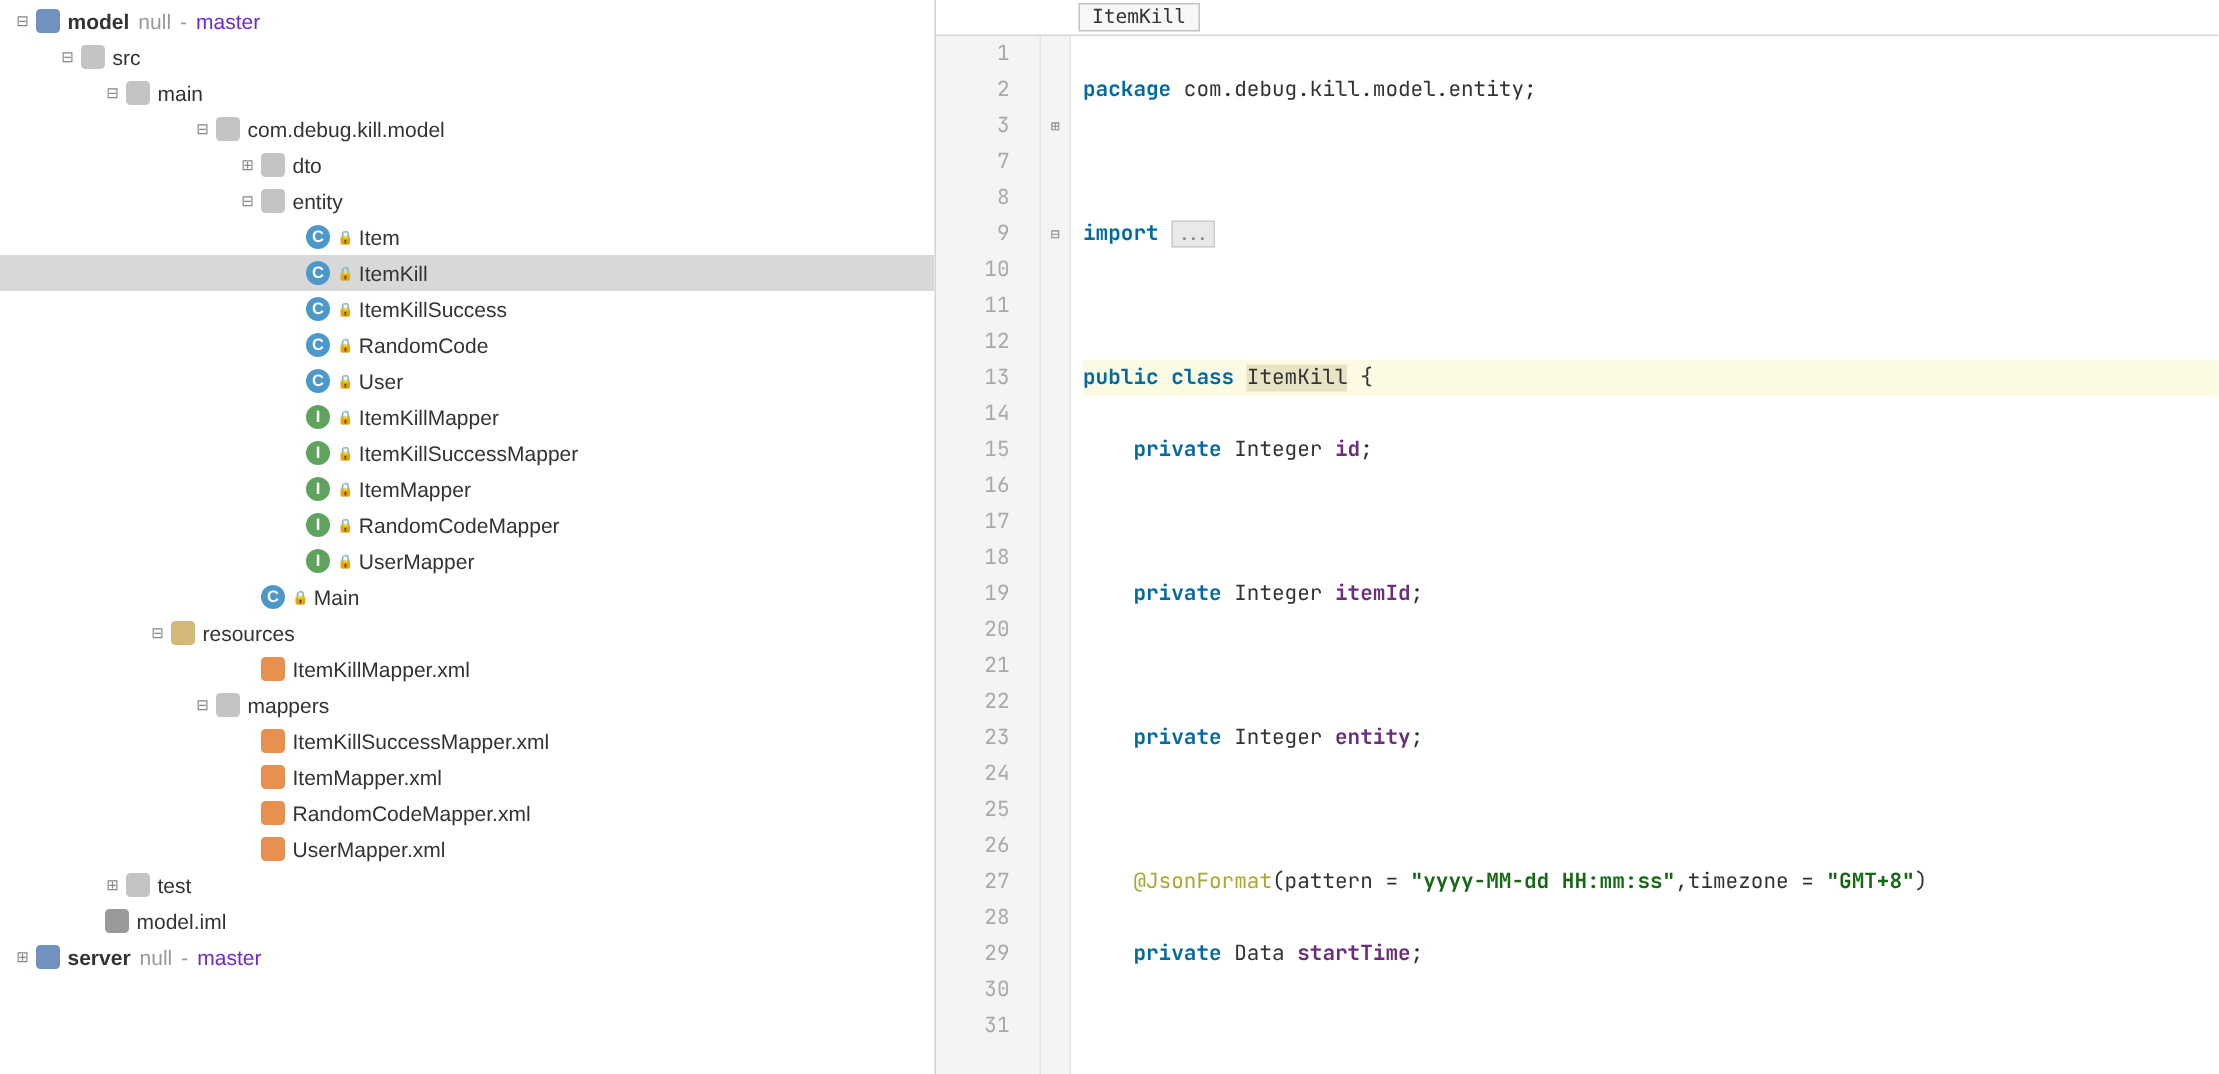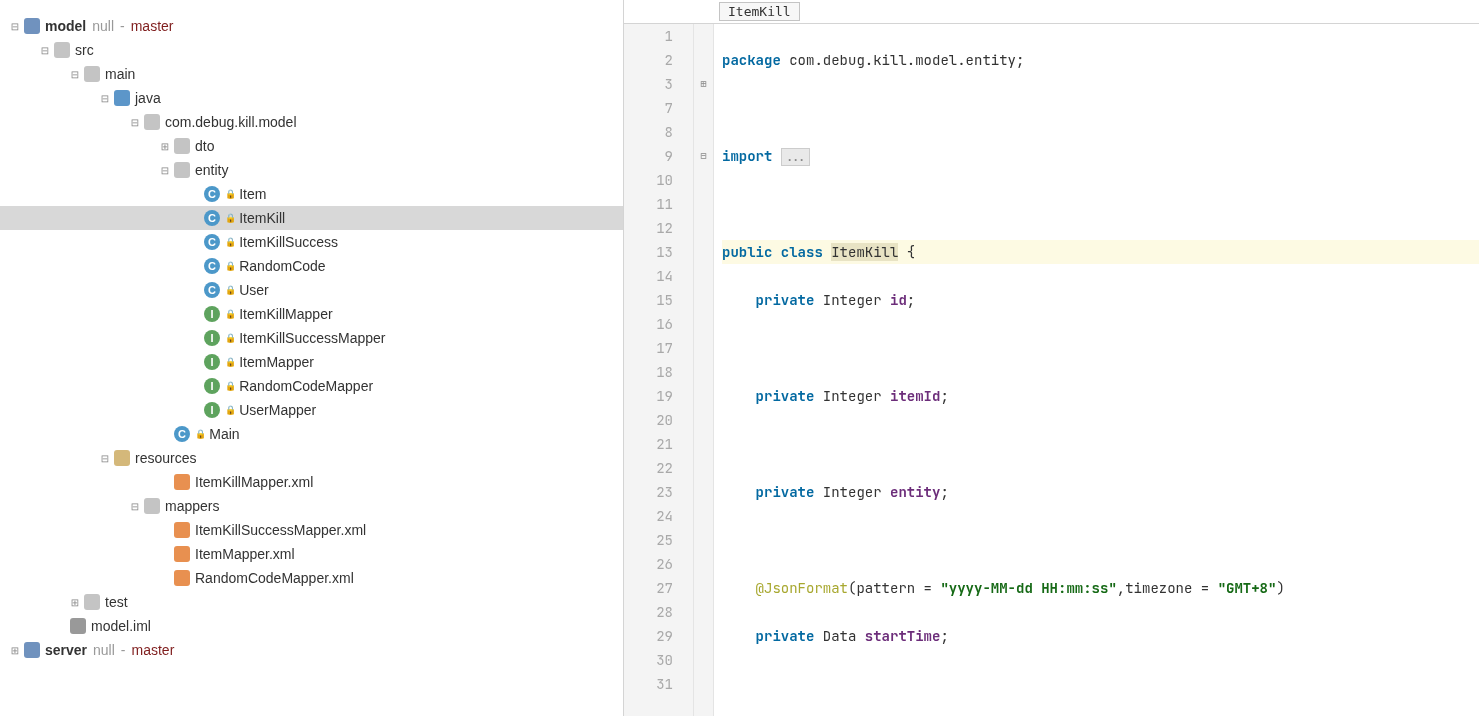--- a/index.html
+++ b/index.html
@@ -1,17 +1,17 @@
 <!DOCTYPE html>
 <html><head>
 <meta charset="utf-8">
 <style>
 * { margin:0; padding:0; box-sizing:border-box; }
 body { font-family:"Segoe UI",Arial,sans-serif; font-size:13px; color:#333; background:#fff; display:flex; height:716px; width:1479px; overflow:hidden; }
-.left { width:624px; border-right:1px solid #d4d4d4; overflow:auto; padding-top:14px; background:#fff; }
+.left { width:624px; border-right:1px solid #d4d4d4; overflow:auto; padding-top:2px; background:#fff; }
 .right { flex:1; display:flex; flex-direction:column; background:#fff; }
 .tree-row { display:flex; align-items:center; height:24px; cursor:pointer; white-space:nowrap; }
 .tree-row.selected { background:#d8d8d8; }
 .indent { display:inline-block; width:24px; flex-shrink:0; }
 .toggle { width:14px; height:14px; display:inline-flex; align-items:center; justify-content:center; font-size:10px; color:#888; flex-shrink:0; margin-right:2px; }
 .toggle::before { content:"⊟"; }
 .toggle.closed::before { content:"⊞"; }
 .toggle.none::before { content:""; }
 .ico { width:16px; height:16px; display:inline-flex; align-items:center; justify-content:center; margin-right:5px; font-size:11px; flex-shrink:0; border-radius:3px; }
 .ico-folder { background:#d4b87a; }
@@ -23,21 +23,21 @@
 .ico-interface { background:#5ea35e; color:#fff; font-weight:bold; border-radius:50%; }
 .ico-interface::before { content:"I"; }
 .ico-xml { background:#e89050; }
 .ico-iml { background:#999; }
 .ico-maven { color:#d67f3d; background:none; font-weight:bold; font-style:italic; font-size:14px; }
 .ico-maven::before { content:"m"; }
 .lock { color:#d4a94b; font-size:9px; margin-right:3px; }
 .label { font-size:14px; }
 .label.bold { font-weight:bold; }
 .meta { color:#999; margin-left:6px; font-size:14px; }
-.pill { color:#7f1d1d; }
+.pill { color:#6d28d9; }
 .breadcrumb { height:24px; border-bottom:1px solid #d4d4d4; display:flex; align-items:center; padding-left:95px; }
 .crumb { border:1px solid #c4c4c4; padding:1px 8px; font-family:"Consolas",monospace; font-size:13px; background:#f7f7f7; }
 .editor { flex:1; display:flex; font-family:"JetBrains Mono","Consolas",monospace; font-size:14px; line-height:24px; overflow:auto; }
 .gutter { width:70px; background:#f4f4f4; color:#a9a9a9; text-align:right; padding-right:20px; border-right:1px solid #e4e4e4; user-select:none; }
 .gutwrap { display:flex; }
 .gutline { height:24px; }
 .fold { width:20px; background:#f4f4f4; border-right:1px solid #e4e4e4; }
 .foldmark { height:24px; display:flex; align-items:center; justify-content:center; font-size:10px; color:#888; }
 .code { flex:1; padding-left:8px; white-space:pre; }
 .codeline { height:24px; }
@@ -71,26 +71,20 @@
     <span class="label">src</span>
   </div>
 
   <div class="tree-row">
     <span class="indent" style="width:68px"></span>
       <span class="toggle"></span>
     <span class="ico ico-folder-gray"></span>
     <span class="label">main</span>
   </div>
 
-  <div class="tree-row">
-    <span class="indent" style="width:98px"></span>
-      <span class="toggle"></span>
-    <span class="ico ico-folder-blue"></span>
-    <span class="label">java</span>
-  </div>
 
   <div class="tree-row">
     <span class="indent" style="width:128px"></span>
       <span class="toggle"></span>
     <span class="ico ico-folder-gray"></span>
     <span class="label">com.debug.kill.model</span>
   </div>
 
   <div class="tree-row">
     <span class="indent" style="width:158px"></span>
@@ -215,20 +209,26 @@
     <span class="indent" style="width:158px"></span>
       <span class="toggle none"></span>
     <span class="ico ico-xml"></span>
     <span class="label">ItemMapper.xml</span>
   </div>
   <div class="tree-row">
     <span class="indent" style="width:158px"></span>
       <span class="toggle none"></span>
     <span class="ico ico-xml"></span>
     <span class="label">RandomCodeMapper.xml</span>
+  </div>
+  <div class="tree-row">
+    <span class="indent" style="width:158px"></span>
+      <span class="toggle none"></span>
+    <span class="ico ico-xml"></span>
+    <span class="label">UserMapper.xml</span>
   </div>
 
   <div class="tree-row">
     <span class="indent" style="width:68px"></span>
       <span class="toggle closed"></span>
     <span class="ico ico-folder-gray"></span>
     <span class="label">test</span>
   </div>
 
   <div class="tree-row">

